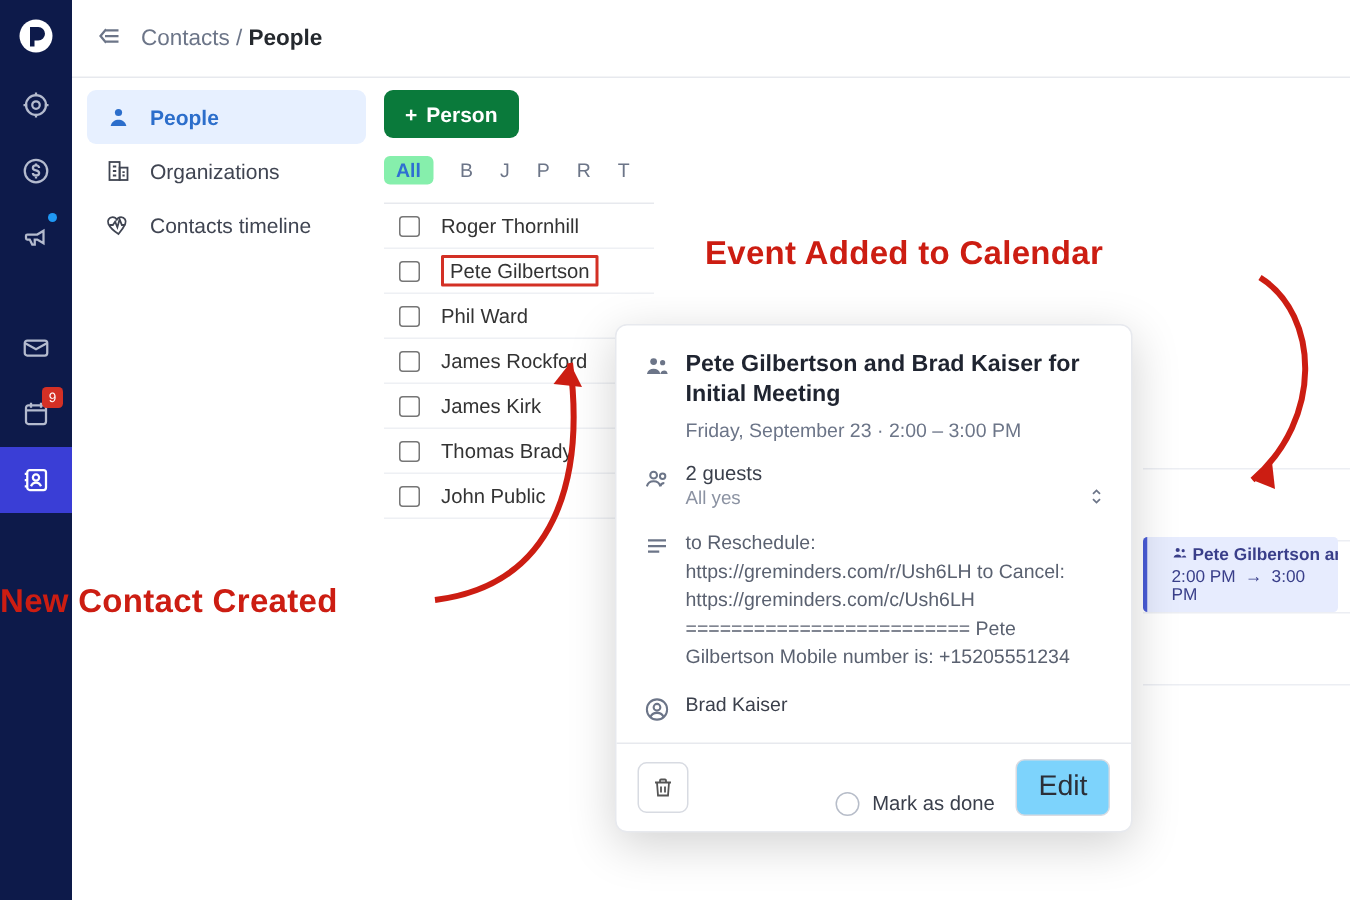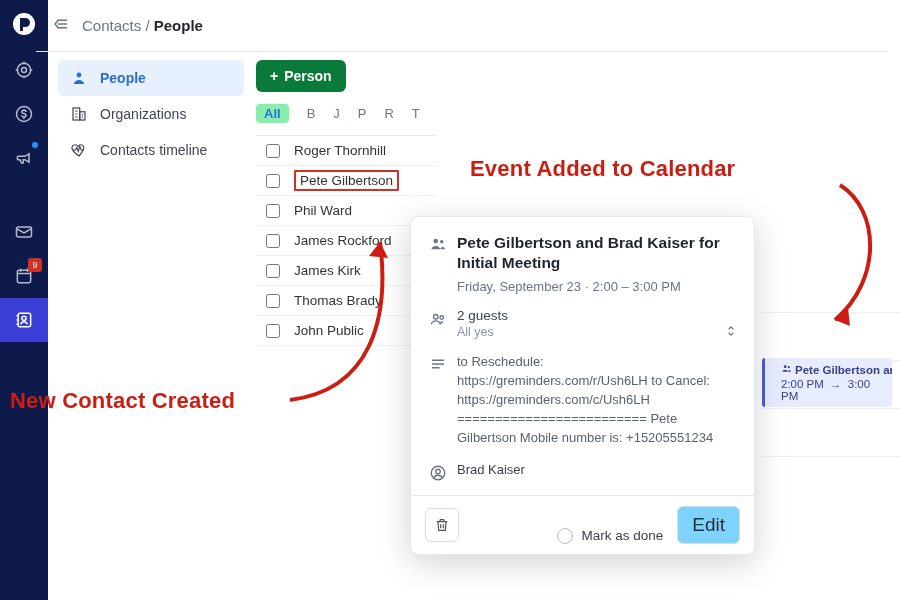--- a/index.html
+++ b/index.html
@@ -50,21 +50,21 @@
     padding: 0 2px;
   }
   .rail-dot {
     position: absolute; top: 6px; right: 10px;
     width: 6px; height: 6px;
     background: #1f98f4; border-radius: 50%;
   }
   
   .topbar {
     position: absolute;
-    left: 36px; top: 0;
+    left: 48px; top: 0;
     height: 52px;
     width: 852px;
     border-bottom: 1px solid #e7e9ee;
     display: flex; align-items: center;
     padding: 0 16px;
   }
   .topbar .collapse-icon { color: #6c7588; margin-right: 12px; }
   .breadcrumb { font-size: 15px; color: #6c7588; }
   .breadcrumb .current { color: #25292e; font-weight: 600; }
   
@@ -478,21 +478,21 @@
       <div class="mark-done">
         <span class="circle"></span>
         <span>Mark as done</span>
       </div>
       <button class="edit-btn">Edit</button>
     </div>
   </div>
 </div>
 
 <div class="anno-text" style="left:470px; top:156px">Event Added to Calendar</div>
-<div class="anno-text" style="left:10px; top:388px">New Contact Created</div>
+<div class="anno-text" style="left:0; top:388px">New Contact Created</div>
 
 <svg class="anno-arrow" style="left:820px; top:180px" width="70" height="170">
   <path d="M20 5 C 60 30, 62 100, 15 140"></path>
   <polygon points="15,140 28,128 30,146"></polygon>
 </svg>
 
 <svg class="anno-arrow" style="left:280px; top:230px" width="130" height="180">
   <path d="M10 170 C 90 160, 110 90, 100 12"></path>
   <polygon points="100,12 89,26 108,28"></polygon>
 </svg>

